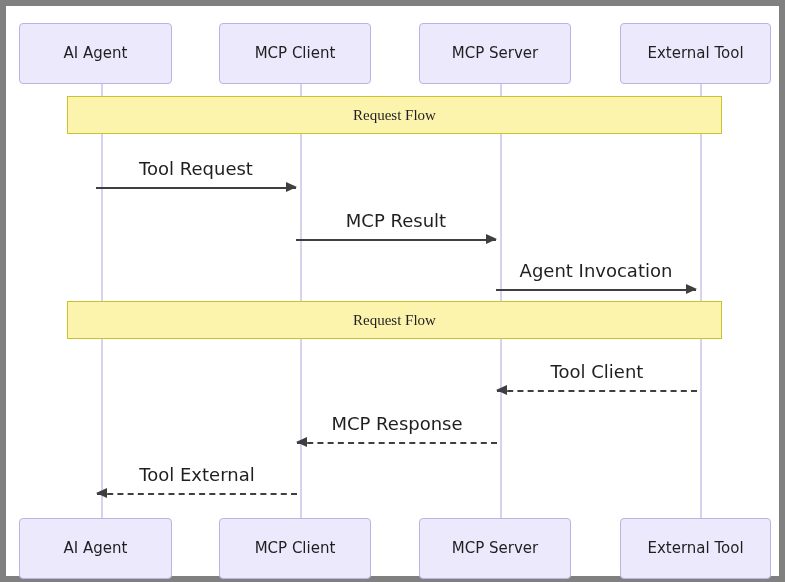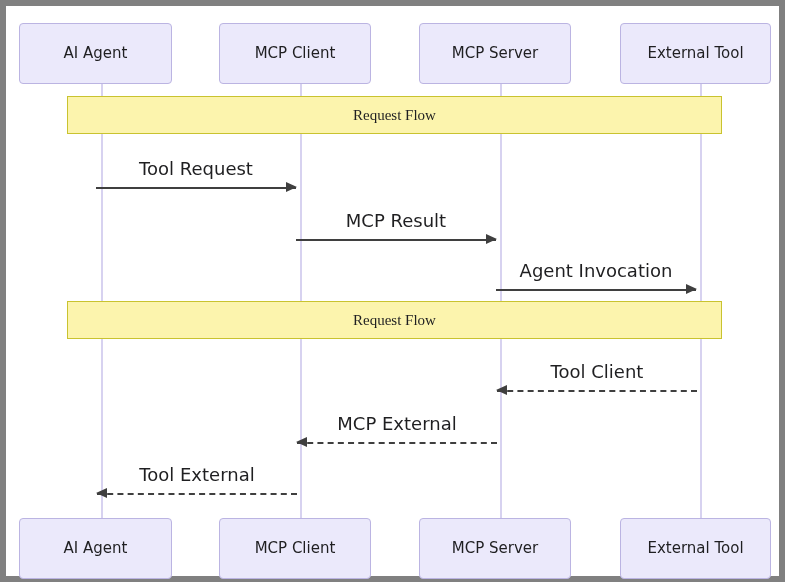--- a/index.html
+++ b/index.html
@@ -182,21 +182,21 @@
 
     <div class="message to-left dashed" style="left:491px; top:372px; width:200px;">
       <div class="message-line"></div>
       <div class="arrow-head"></div>
       <div class="message-label">Tool Client</div>
     </div>
 
     <div class="message to-left dashed" style="left:291px; top:424px; width:200px;">
       <div class="message-line"></div>
       <div class="arrow-head"></div>
-      <div class="message-label">MCP External</div>
+      <div class="message-label">MCP Response</div>
     </div>
 
     <div class="message to-left dashed" style="left:91px; top:475px; width:200px;">
       <div class="message-line"></div>
       <div class="arrow-head"></div>
       <div class="message-label">Tool External</div>
     </div>
 
   </div>
 </div>

